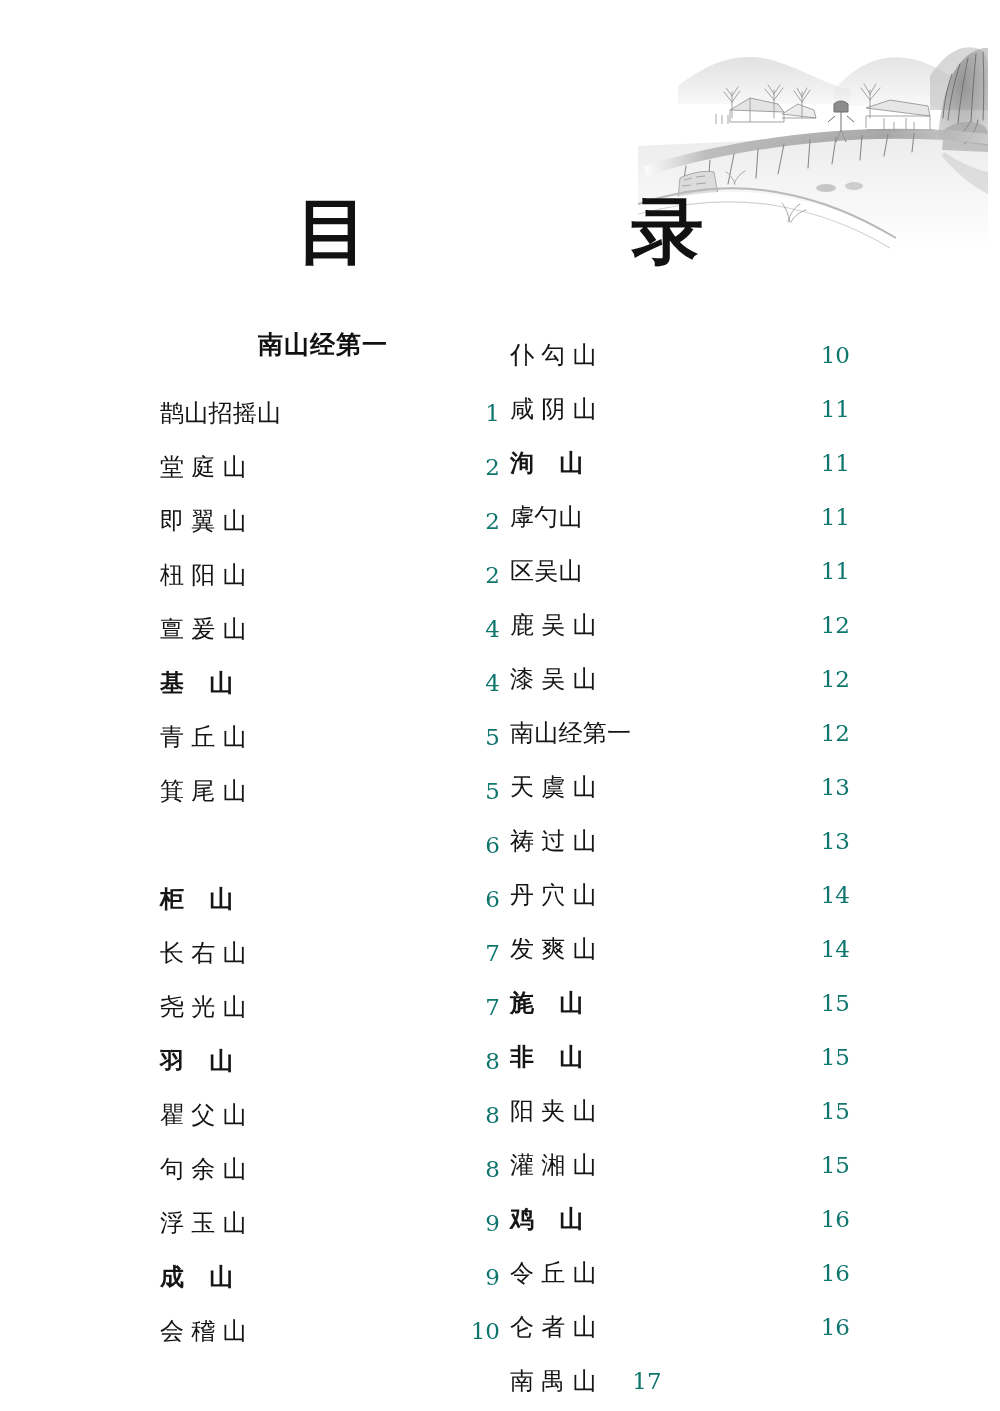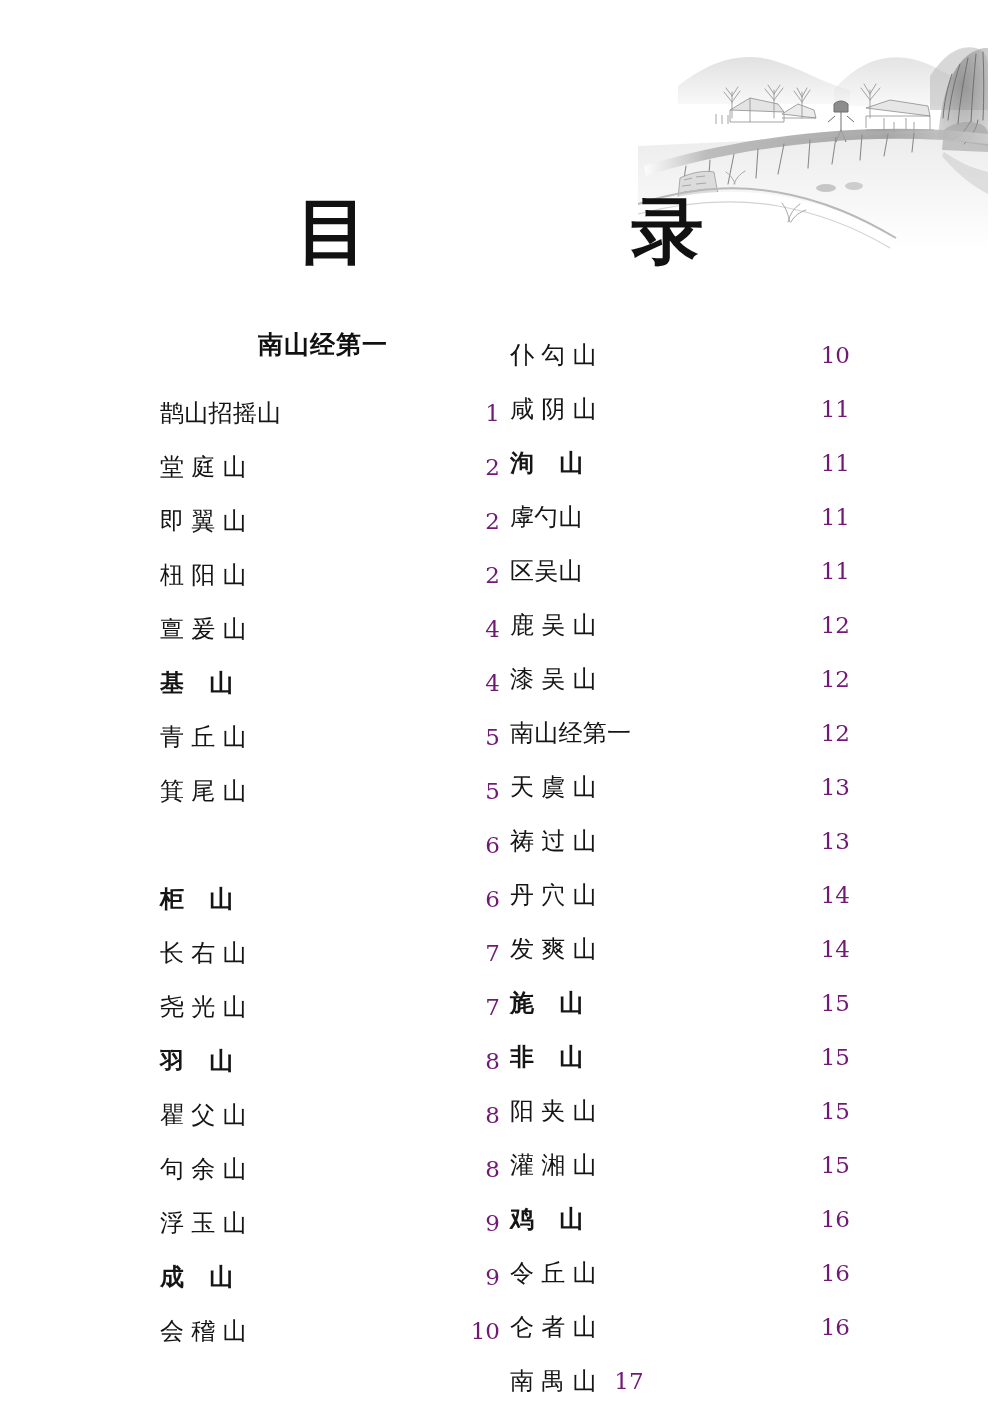--- a/index.html
+++ b/index.html
@@ -72,20 +72,21 @@
   }
 
   .entry {
     display: flex;
     align-items: baseline;
     height: 54px;
     font-size: 24px;
     line-height: 54px;
     white-space: nowrap;
     color: #151515;
+    gap: 18px;
   }
   .entry .label {
     display: inline-block;
     flex: 0 0 auto;
     letter-spacing: 0.01em;
   }
   
   .entry .label.sp1 { letter-spacing: 0.30em; }
   .entry .label.sp2 { letter-spacing: 1.05em; font-weight: bold; }
 
@@ -105,21 +106,21 @@
     letter-spacing: 0.30em;
     color: #1b1b1b;
     white-space: nowrap;
   }
   .entry .pg {
     flex: 0 0 auto;
     width: 40px;
     text-align: right;
     font-family: "DejaVu Serif", "Liberation Serif", serif;
     font-size: 23px;
-    color: #701a75;
+    color: #0f766e;
   }
   
   .entry.gap .leader { margin-left: 12px; }
 </style>
 </head>
 <body>
 
 <div class="art-wrap">
   <svg viewBox="0 0 350 232" xmlns="http://www.w3.org/2000/svg">
     <defs>

